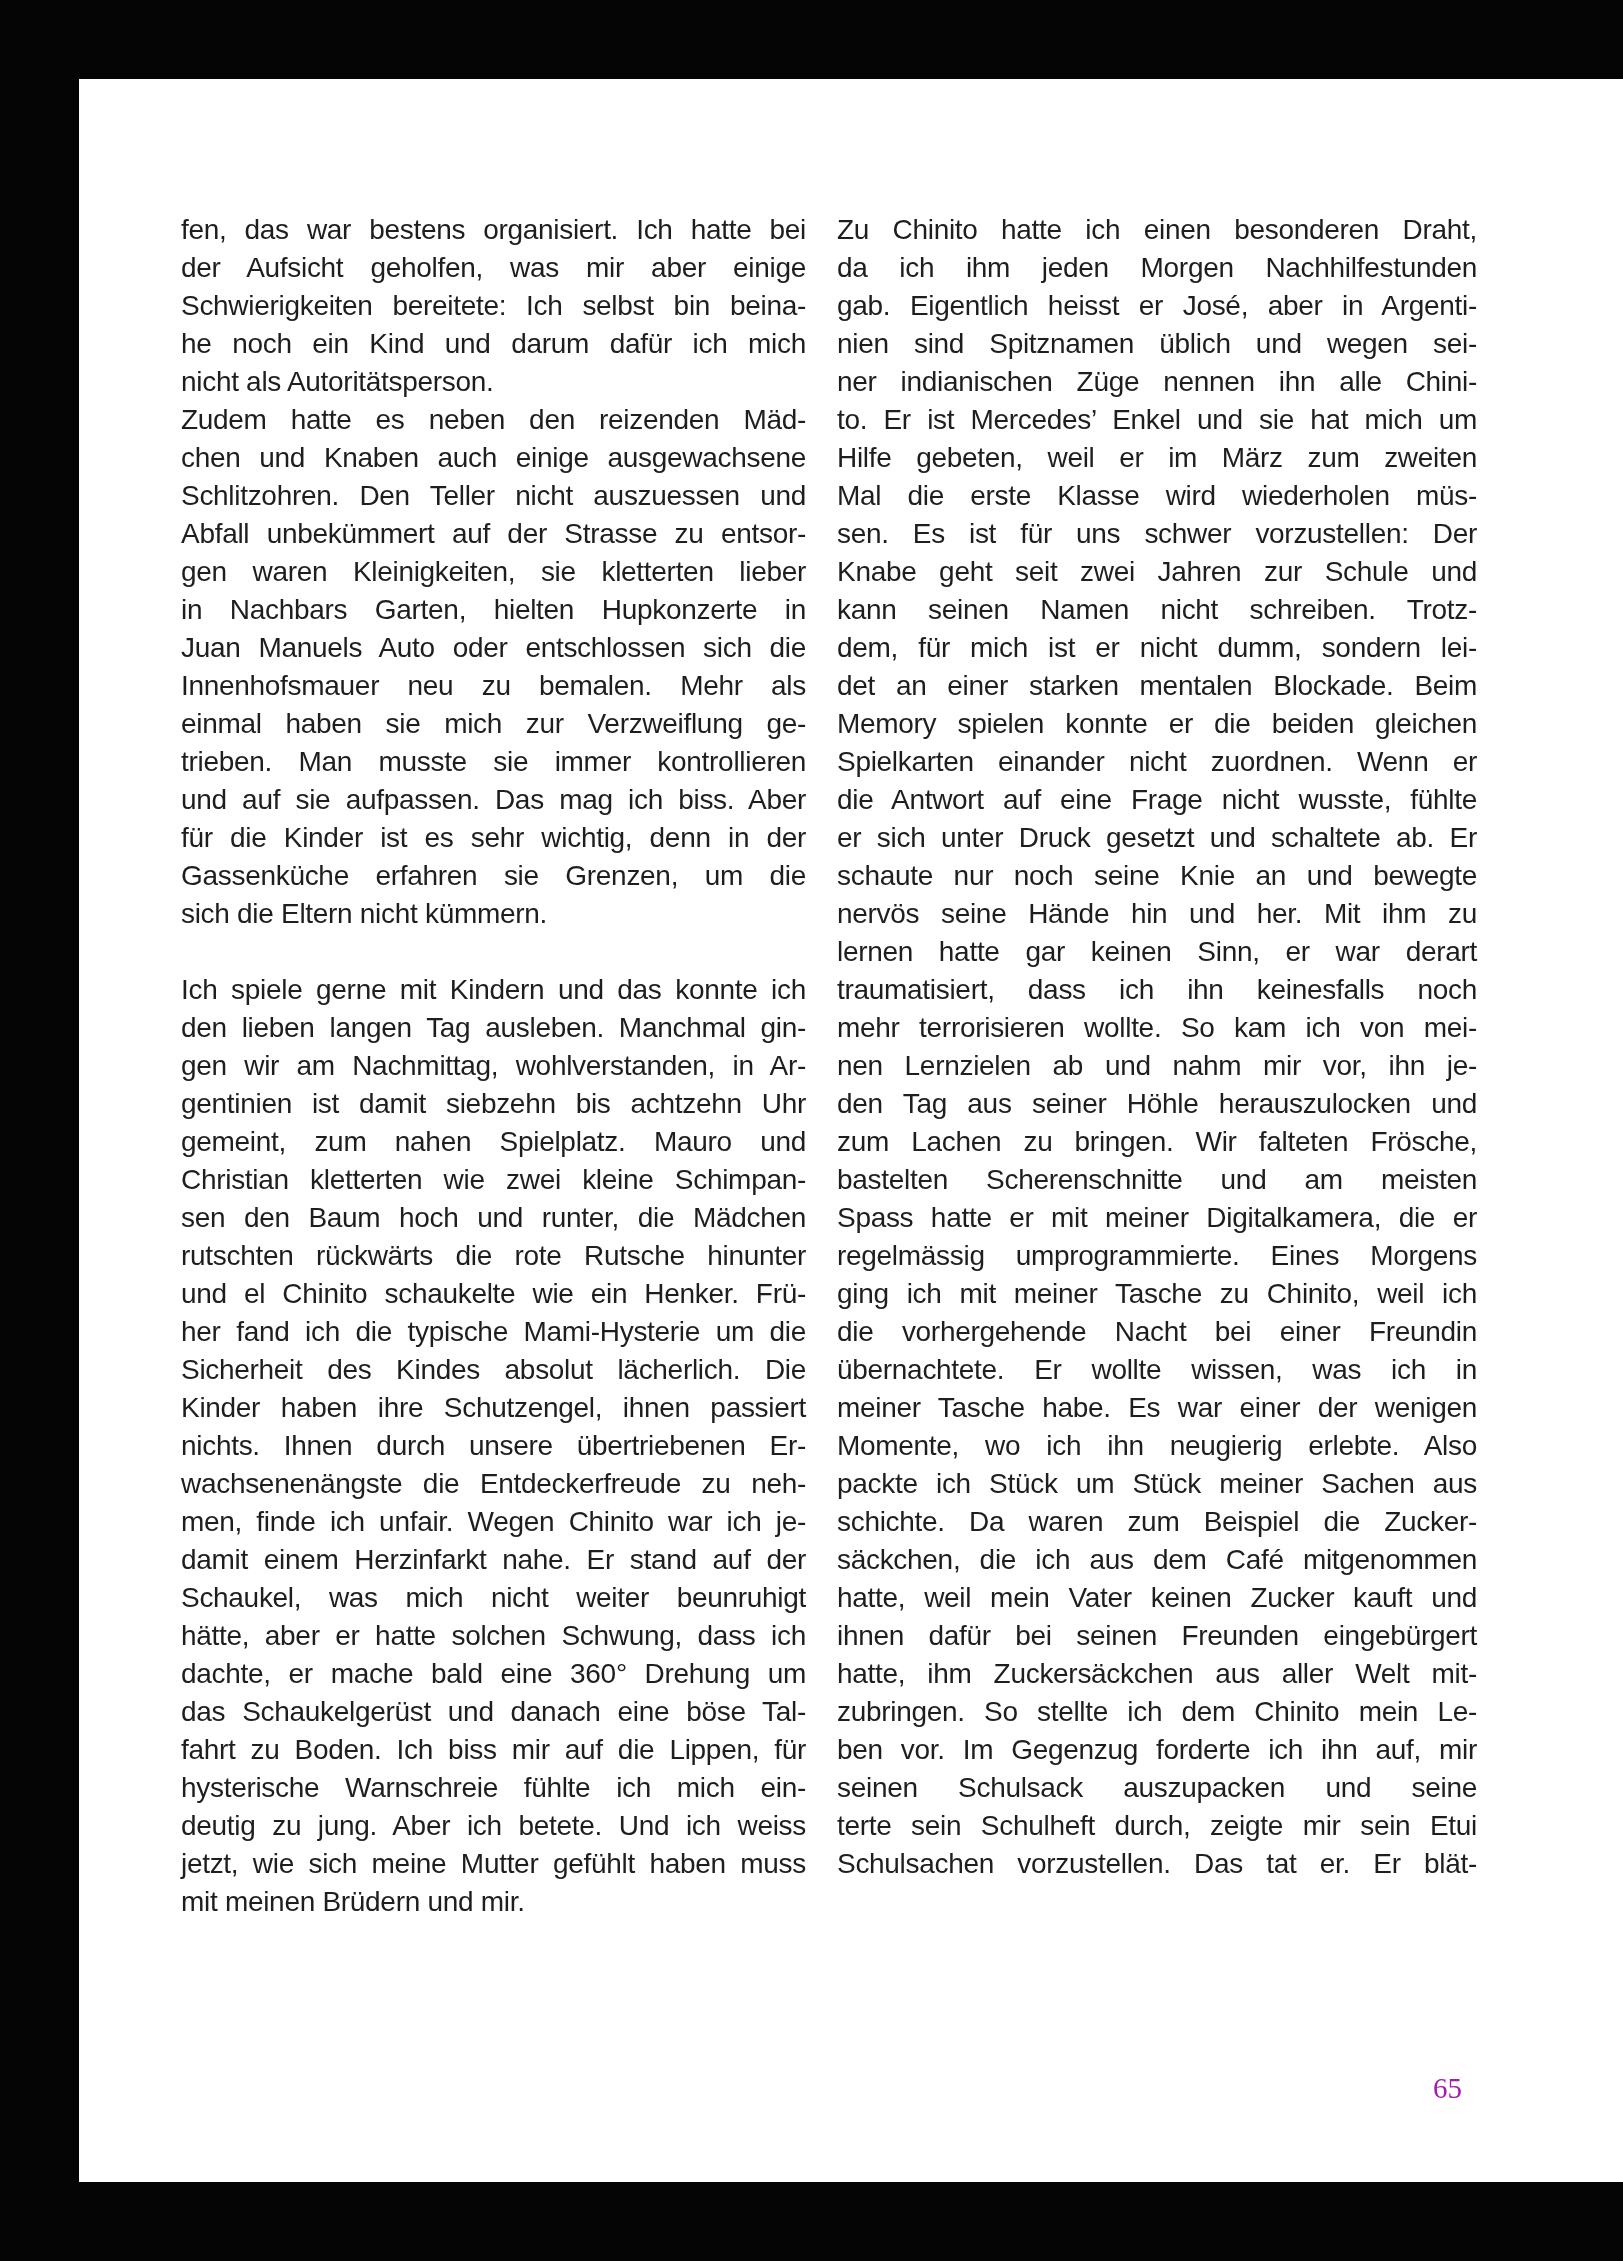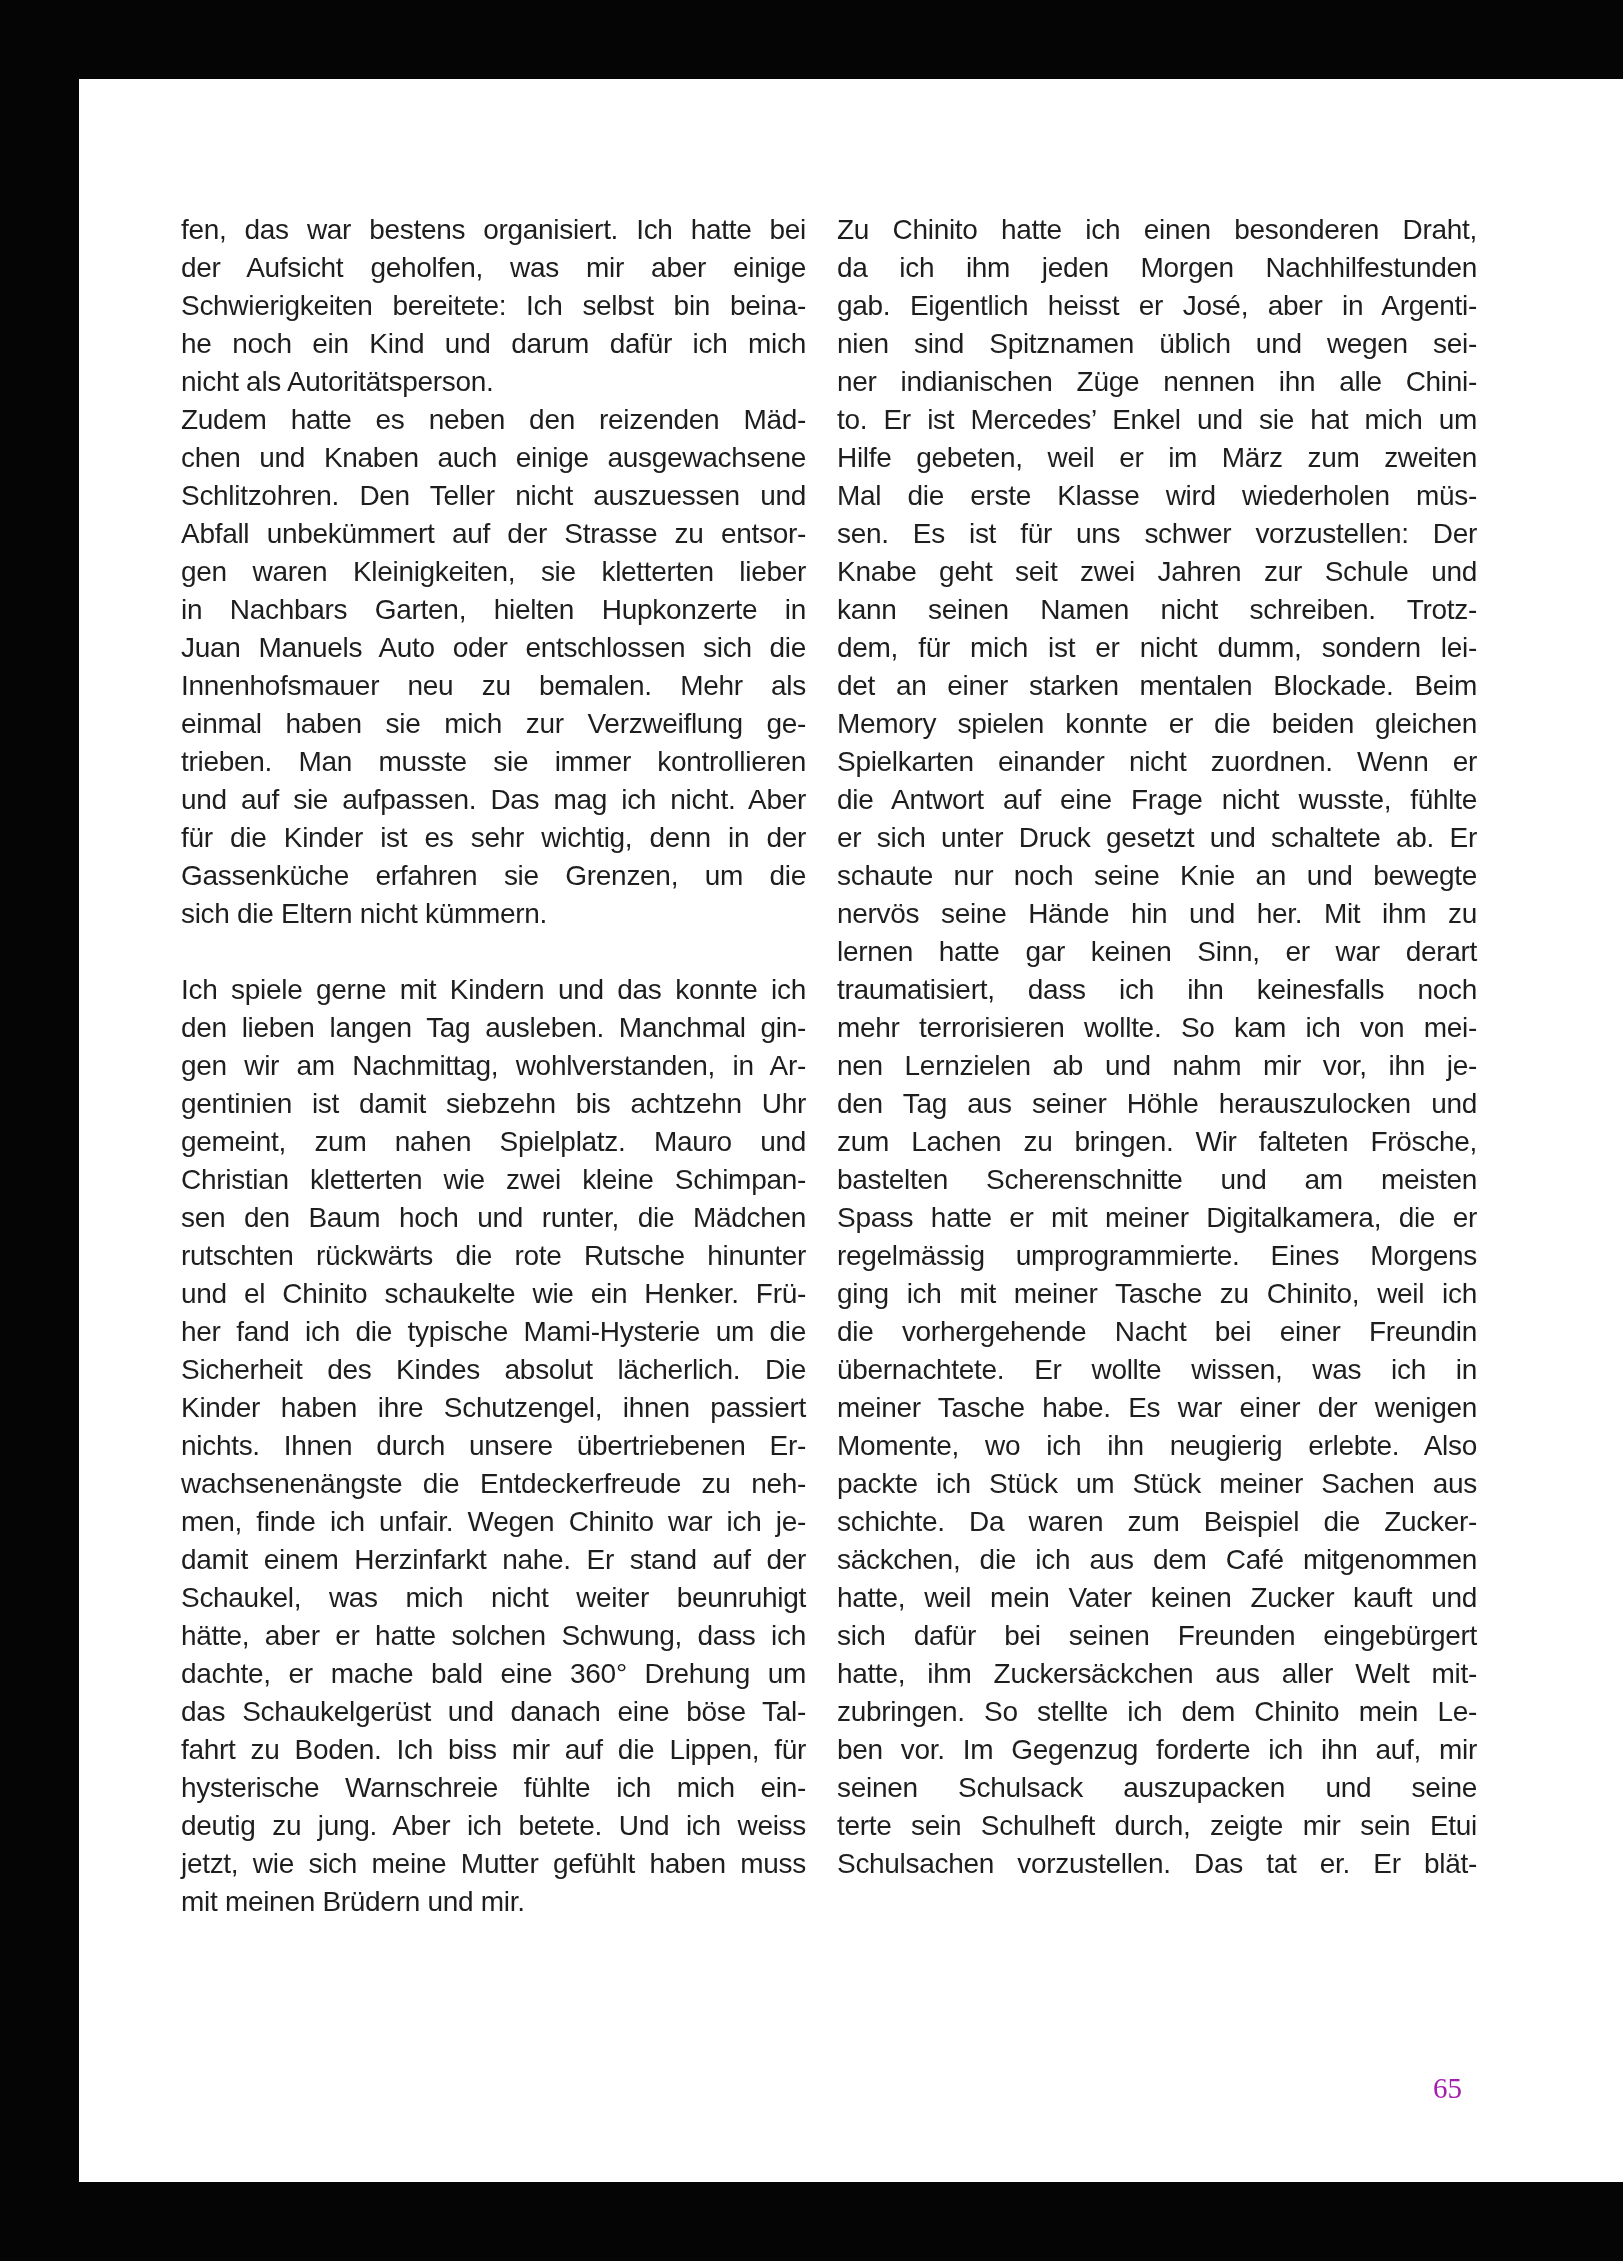--- a/index.html
+++ b/index.html
@@ -77,21 +77,21 @@
       <span class="line">Zudem hatte es neben den reizenden Mäd-</span>
       <span class="line">chen und Knaben auch einige ausgewachsene</span>
       <span class="line">Schlitzohren. Den Teller nicht auszuessen und</span>
       <span class="line">Abfall unbekümmert auf der Strasse zu entsor-</span>
       <span class="line">gen waren Kleinigkeiten, sie kletterten lieber</span>
       <span class="line">in Nachbars Garten, hielten Hupkonzerte in</span>
       <span class="line">Juan Manuels Auto oder entschlossen sich die</span>
       <span class="line">Innenhofsmauer neu zu bemalen. Mehr als</span>
       <span class="line">einmal haben sie mich zur Verzweiflung ge-</span>
       <span class="line">trieben. Man musste sie immer kontrollieren</span>
-      <span class="line">und auf sie aufpassen. Das mag ich nicht. Aber</span>
+      <span class="line">und auf sie aufpassen. Das mag ich biss. Aber</span>
       <span class="line">für die Kinder ist es sehr wichtig, denn in der</span>
       <span class="line">Gassenküche erfahren sie Grenzen, um die</span>
       <span class="line last">sich die Eltern nicht kümmern.</span>
     </div>
     <span class="gap"></span>
 
     <div>
       <span class="line">Ich spiele gerne mit Kindern und das konnte ich</span>
       <span class="line">den lieben langen Tag ausleben. Manchmal gin-</span>
       <span class="line">gen wir am Nachmittag, wohlverstanden, in Ar-</span>
@@ -152,21 +152,21 @@
       <span class="line">regelmässig umprogrammierte. Eines Morgens</span>
       <span class="line">ging ich mit meiner Tasche zu Chinito, weil ich</span>
       <span class="line">die vorhergehende Nacht bei einer Freundin</span>
       <span class="line">übernachtete. Er wollte wissen, was ich in</span>
       <span class="line">meiner Tasche habe. Es war einer der wenigen</span>
       <span class="line">Momente, wo ich ihn neugierig erlebte. Also</span>
       <span class="line">packte ich Stück um Stück meiner Sachen aus</span>
       <span class="line">schichte. Da waren zum Beispiel die Zucker-</span>
       <span class="line">säckchen, die ich aus dem Café mitgenommen</span>
       <span class="line">hatte, weil mein Vater keinen Zucker kauft und</span>
-      <span class="line">sich dafür bei seinen Freunden eingebürgert</span>
+      <span class="line">ihnen dafür bei seinen Freunden eingebürgert</span>
       <span class="line">hatte, ihm Zuckersäckchen aus aller Welt mit-</span>
       <span class="line">zubringen. So stellte ich dem Chinito mein Le-</span>
       <span class="line">ben vor. Im Gegenzug forderte ich ihn auf, mir</span>
       <span class="line">seinen Schulsack auszupacken und seine</span>
       <span class="line">terte sein Schulheft durch, zeigte mir sein Etui</span>
       <span class="line">Schulsachen vorzustellen. Das tat er. Er blät-</span>
     </div>
   </div>
 
   <div class="page-number">65</div>

